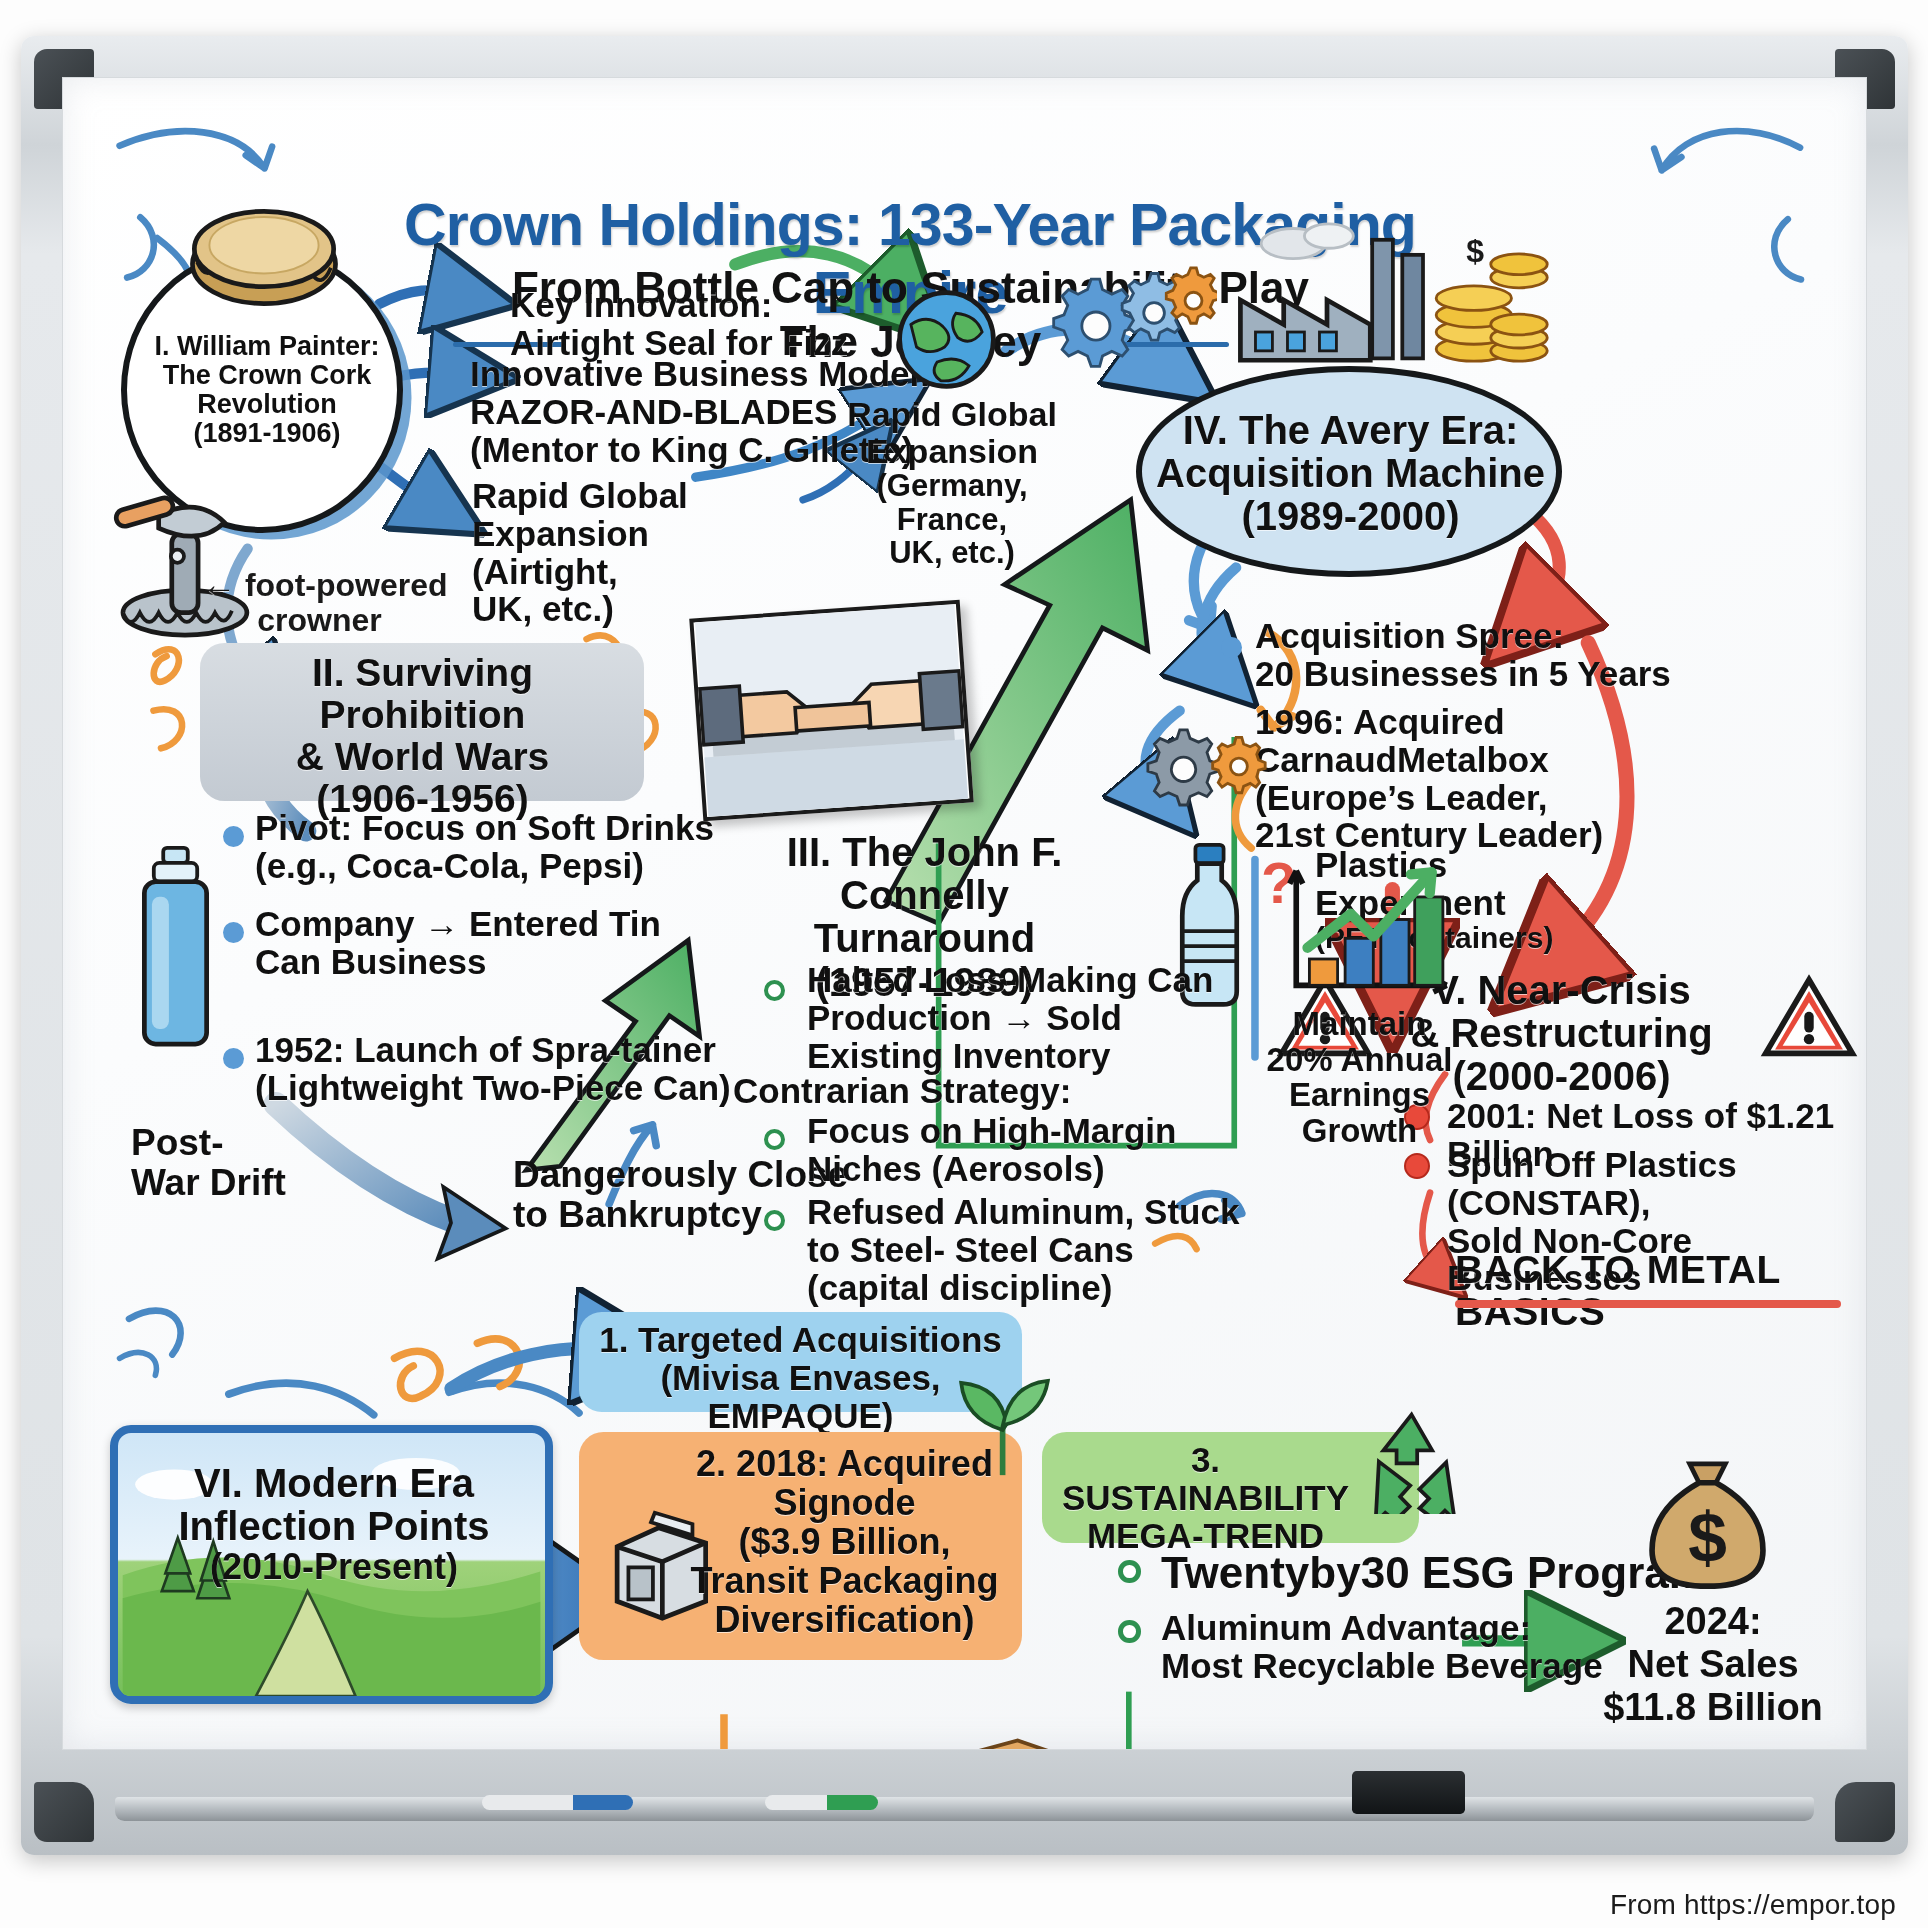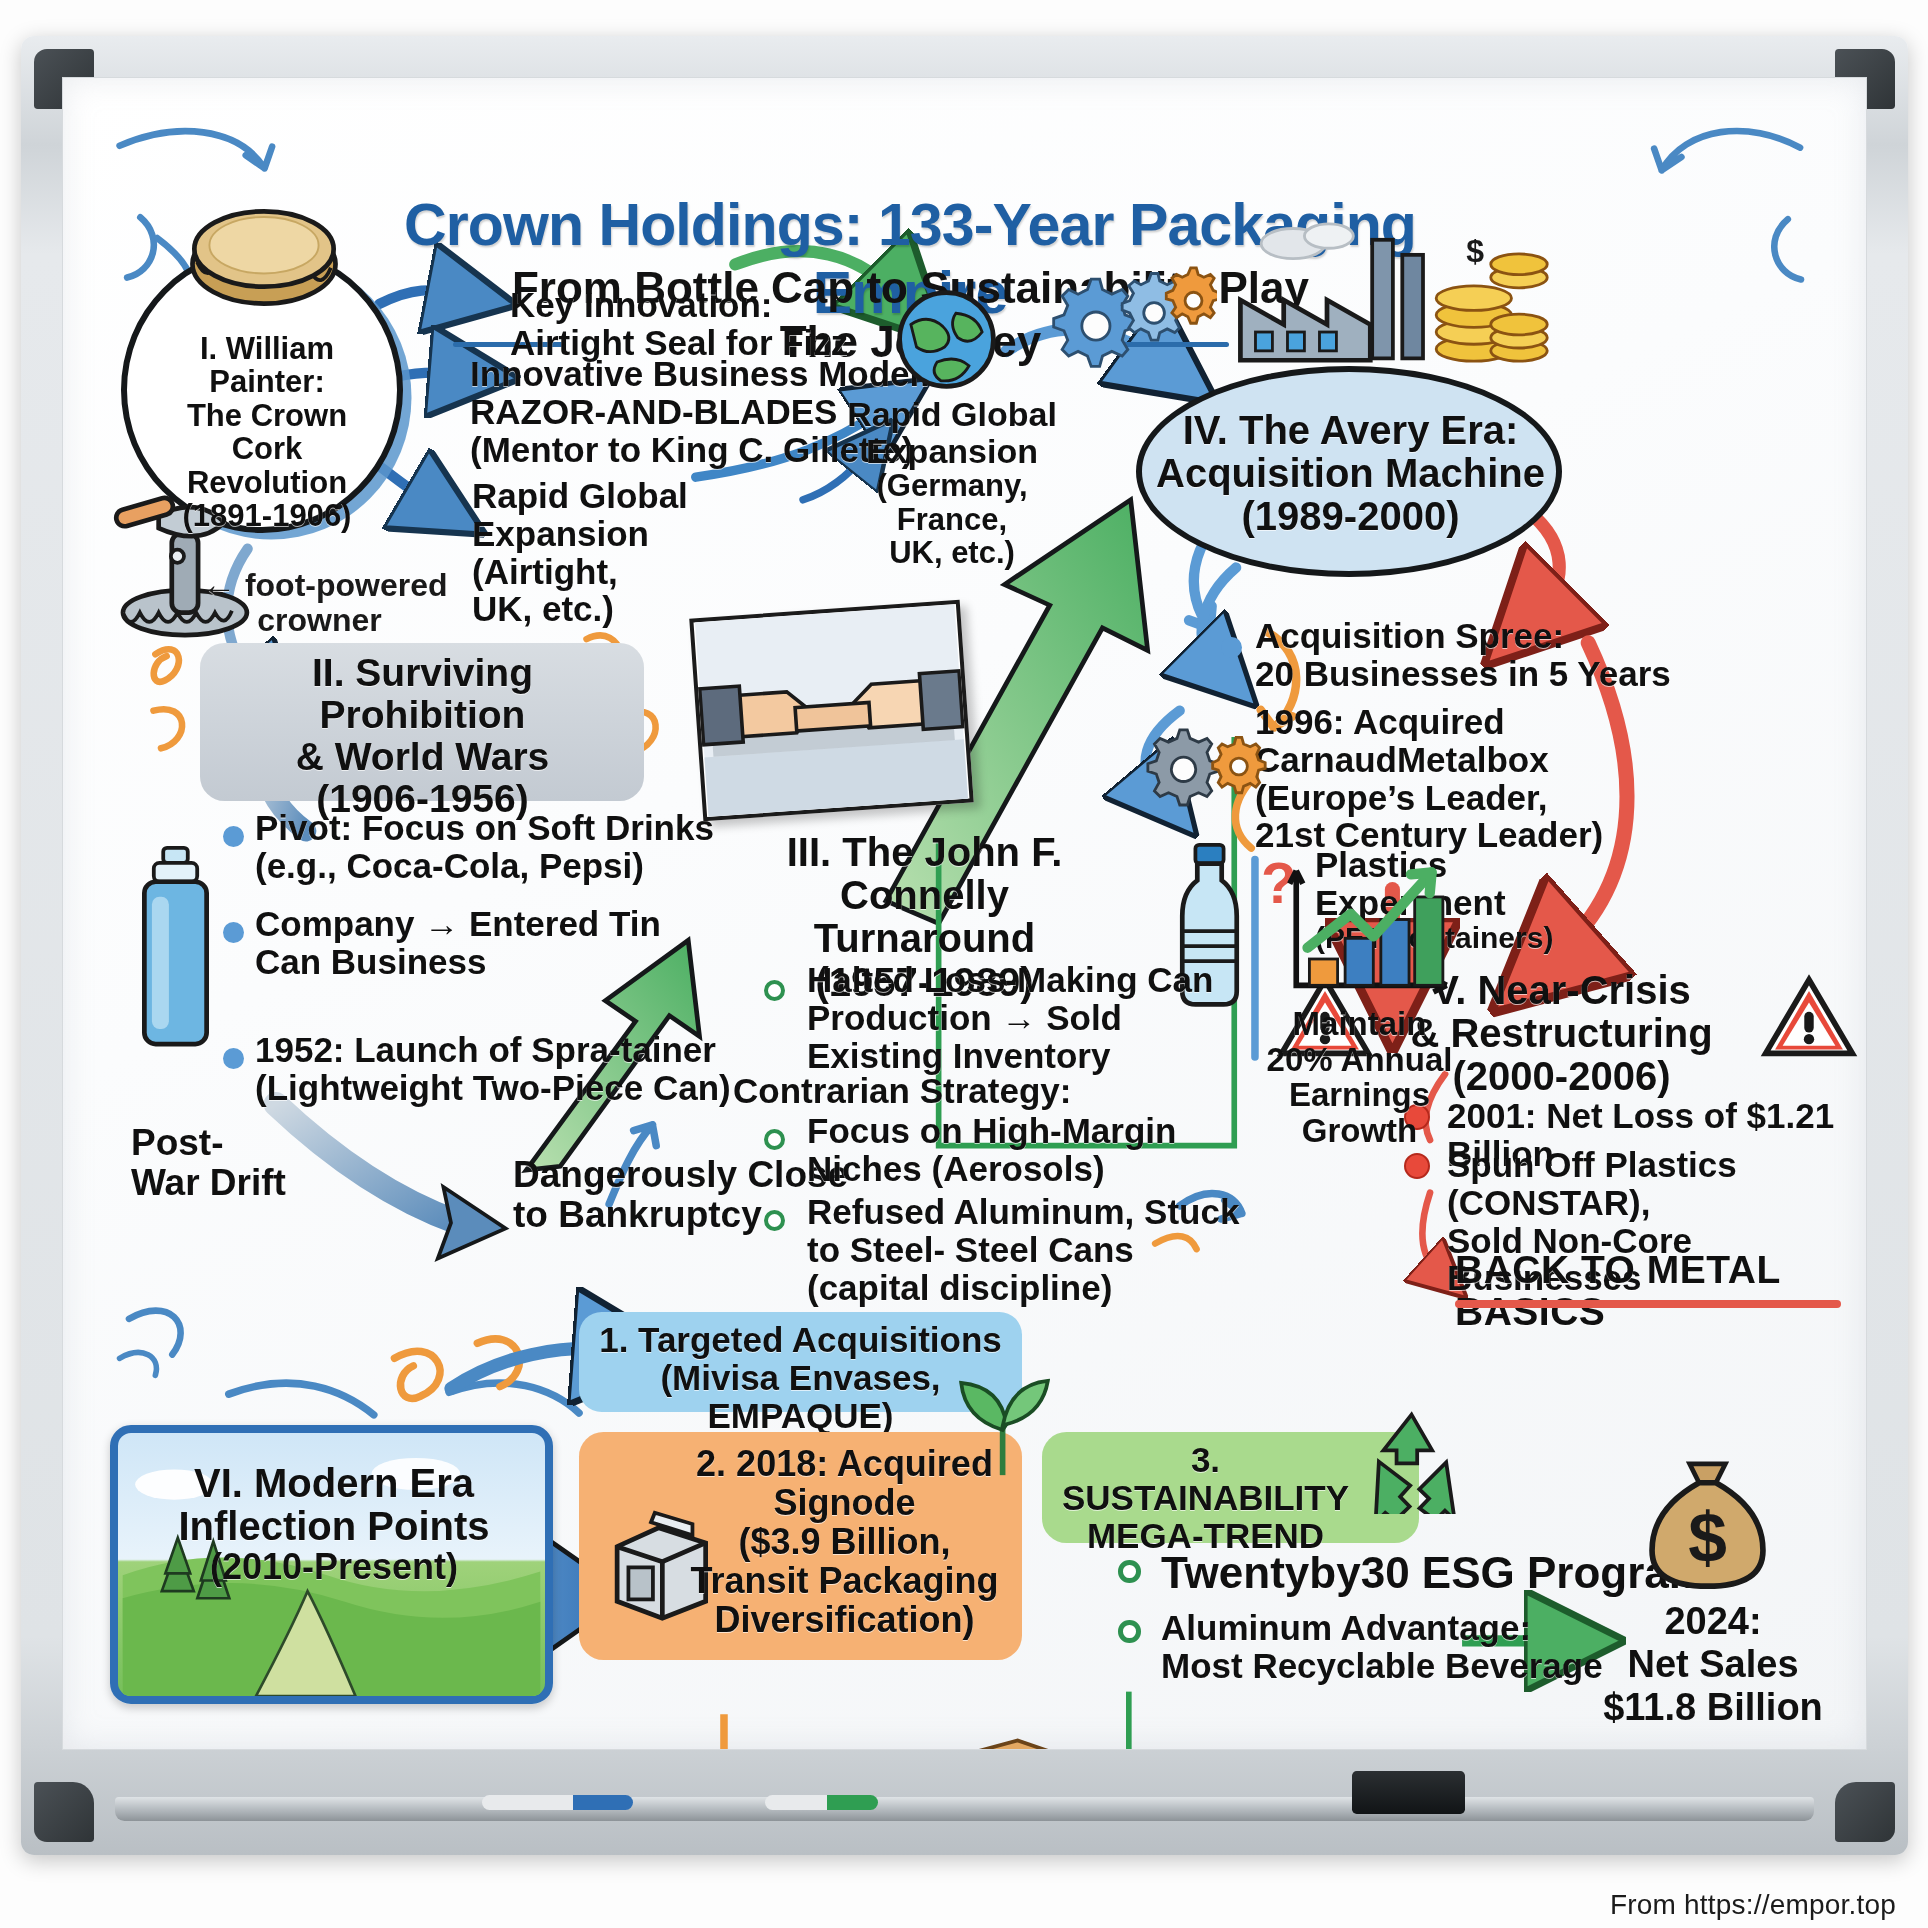--- a/index.html
+++ b/index.html
@@ -252,21 +252,21 @@
 
       <svg style="position:absolute;left:41px;top:405px;width:160px;height:169px;" viewBox="0 0 170 180">
         <ellipse cx="86" cy="138" rx="66" ry="24" fill="#b9c3cb" stroke="#1a1a1a" stroke-width="5"></ellipse>
         <path d="M20,138 q8,20 18,0 q10,20 20,0 q10,20 20,0 q10,20 20,0 q10,20 20,0 q10,18 18,-2" fill="#b9c3cb" stroke="#1a1a1a" stroke-width="4"></path>
         <rect x="72" y="54" width="28" height="84" rx="10" fill="#9fabb5" stroke="#1a1a1a" stroke-width="5"></rect>
         <path d="M58,34 q42,-20 70,8 q-26,26 -70,6 z" fill="#c2ccd4" stroke="#1a1a1a" stroke-width="5"></path>
         <rect x="12" y="22" width="62" height="18" rx="9" fill="#e8a061" stroke="#1a1a1a" stroke-width="5" transform="rotate(-16 43 31)"></rect>
         <circle cx="78" cy="78" r="7" fill="#e9eef2" stroke="#1a1a1a" stroke-width="4"></circle>
       </svg>
 
-      <div class="t" style="left:87px;top:254px;width:234px;text-align:center;font-size:31px;">
+      <div class="t" style="left:87px;top:254px;width:234px;text-align:center;font-size:27px;">
         <div>I. William Painter:</div>
         <div>The Crown Cork</div>
         <div>Revolution</div>
         <div>(1891-1906)</div>
       </div>
 
       <div class="t" style="left:139px;top:488px;width:235px;text-align:center;font-size:32px;color:#1a1a1a;">
         <div class="nobr"><span style="font-size:34px;">←</span>
           <span>foot-powered</span></div>
         <div>crowner</div>

